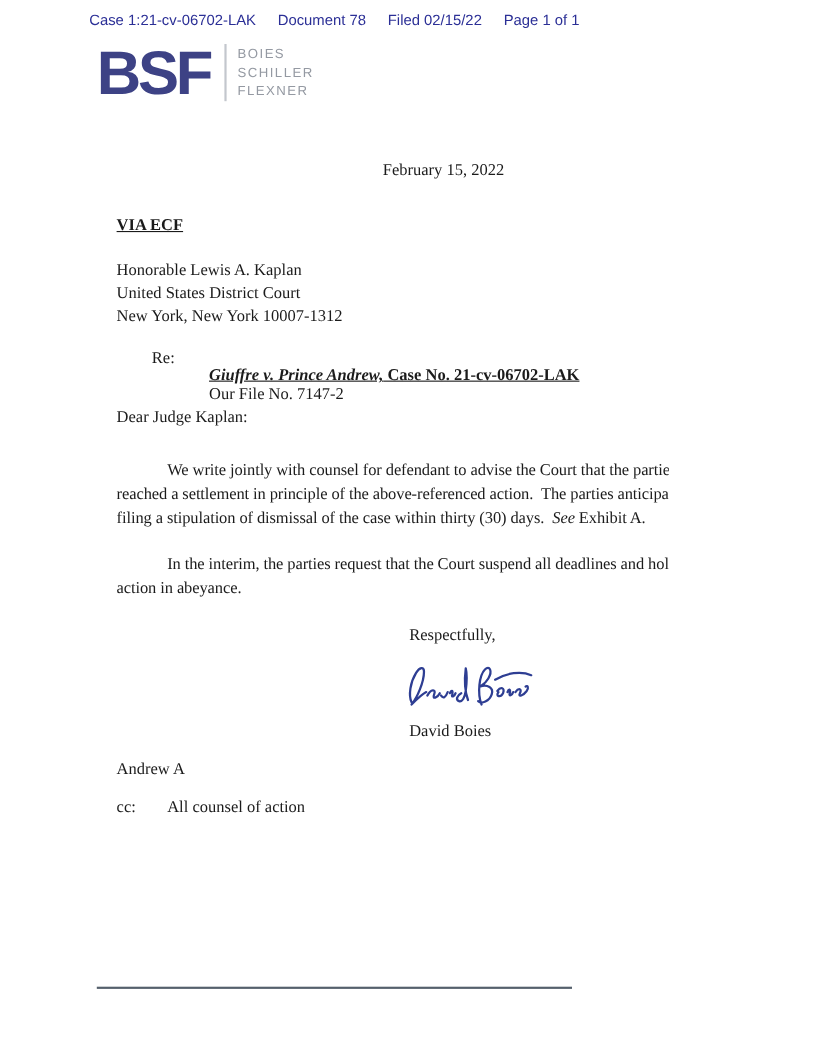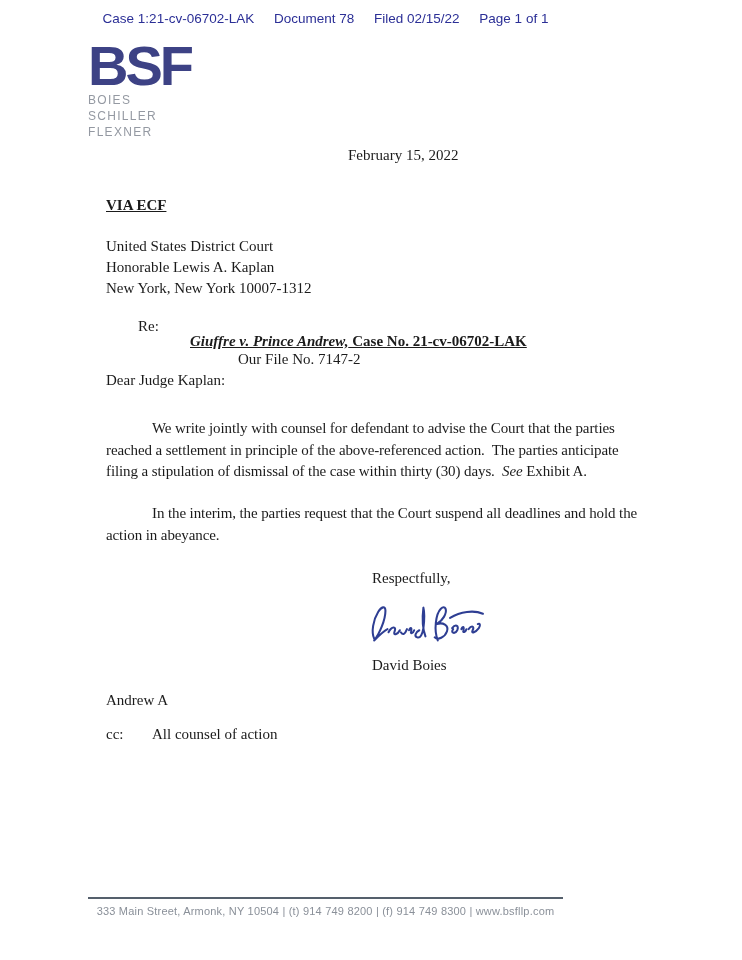--- a/index.html
+++ b/index.html
@@ -4,36 +4,35 @@
 <style>
   html,body { margin:0; padding:0; background:#ffffff; }
   .page {
     position:relative;
     width:608px; height:960px;
     background:#ffffff;
     font-family:"Liberation Serif","DejaVu Serif",serif;
     color:#1b1b1b;
     font-size:15px;
     overflow:hidden;
-    padding-left:43px;
   }
 
   
   .case-header {
     position:absolute; top:11px; left:0; right:0;
     text-align:center;
     font-family:"Liberation Sans","DejaVu Sans",sans-serif;
     font-size:13.5px;
     color:#2b2f96;
     white-space:nowrap;
   }
   .case-header span { margin:0 8px; }
 
   
-  .logo { position:absolute; top:40px; left:88px; display:flex; align-items:stretch;flex-direction:column; }
+  .logo { position:absolute; top:40px; left:88px; display:flex; align-items:stretch; }
   .logo-bsf {
     font-family:"Liberation Sans","DejaVu Sans",sans-serif;
     font-weight:700; font-size:56px; line-height:0.92;
     color:#3d4285; letter-spacing:-3px;
   }
   .logo-sep { width:2px; background:#c3c7cd; margin-left:13px; margin-right:10px; }
   .logo-names {
     display:flex; flex-direction:column; justify-content:center;
     font-family:"Liberation Sans","DejaVu Sans",sans-serif;
     font-size:12px; letter-spacing:1.3px; color:#9499a2; line-height:1.35;
@@ -45,21 +44,21 @@
     position:absolute; top:197px; left:106px;
     font-weight:700; text-decoration:underline;
   }
 
   .recipient { position:absolute; top:236px; left:106px; line-height:21px; }
 
   .re-block { position:absolute; top:318px; left:138px; display:flex; }
   .re-label { width:52px; flex:0 0 52px; }
   .re-line1 { font-weight:700; text-decoration:underline;margin-top:15px; }
   .re-case-name { font-style:italic; }
-  .re-line2 { margin-top:1px;margin-left:48px; }
+  .re-line2 { margin-top:1px; }
 
   .salutation { position:absolute; top:372px; left:106px; }
 
   .para {
     position:absolute; left:106px; width:540px;
     line-height:21.5px; white-space:pre-wrap;
     text-indent:46px; letter-spacing:-0.1px;
   }
   .p1 { top:403px; }
   .p2 { top:488px; }
@@ -112,22 +111,22 @@
       <div>SCHILLER</div>
       <div>FLEXNER</div>
     </div>
   </div>
 
   <div class="date">February 15, 2022</div>
 
   <div class="via">VIA ECF</div>
 
   <div class="recipient">
+    <div>Honorable Lewis A. Kaplan</div>
     <div>United States District Court</div>
-    <div>Honorable Lewis A. Kaplan</div>
     <div>New York, New York 10007-1312</div>
   </div>
 
   <div class="re-block">
     <div class="re-label">Re:</div>
     <div>
       <div class="re-line1">
         <span class="re-case-name">Giuffre v. Prince Andrew,</span><span> Case No. 21-cv-06702-LAK</span>
       </div>
       <div class="re-line2">Our File No. 7147-2</div>
@@ -163,15 +162,14 @@
   <div class="signer-name">David Boies</div>
 
   <div class="exhibit">Andrew A</div>
 
   <div class="cc-row">
     <div class="cc-label">cc:</div>
     <div>All counsel of action</div>
   </div>
 
   <div class="footer-rule"></div>
-  <div class="footer-address">333 Main Street, Armonk, NY 10504 | (t) 914 749 8200 | (f) 914 749 8300 | www.bsfllp.com</div>
 
 </div>
 
 </body></html>

